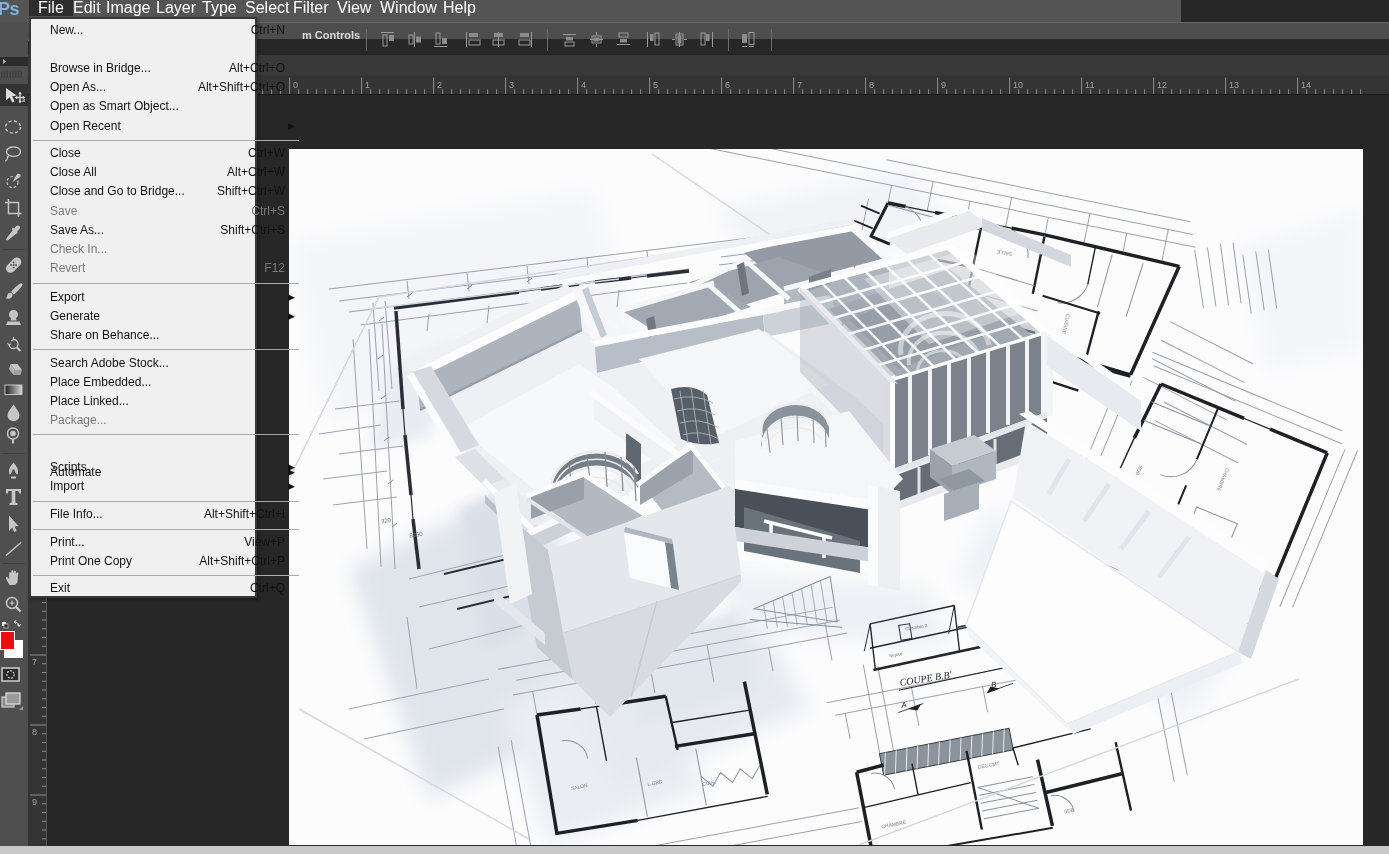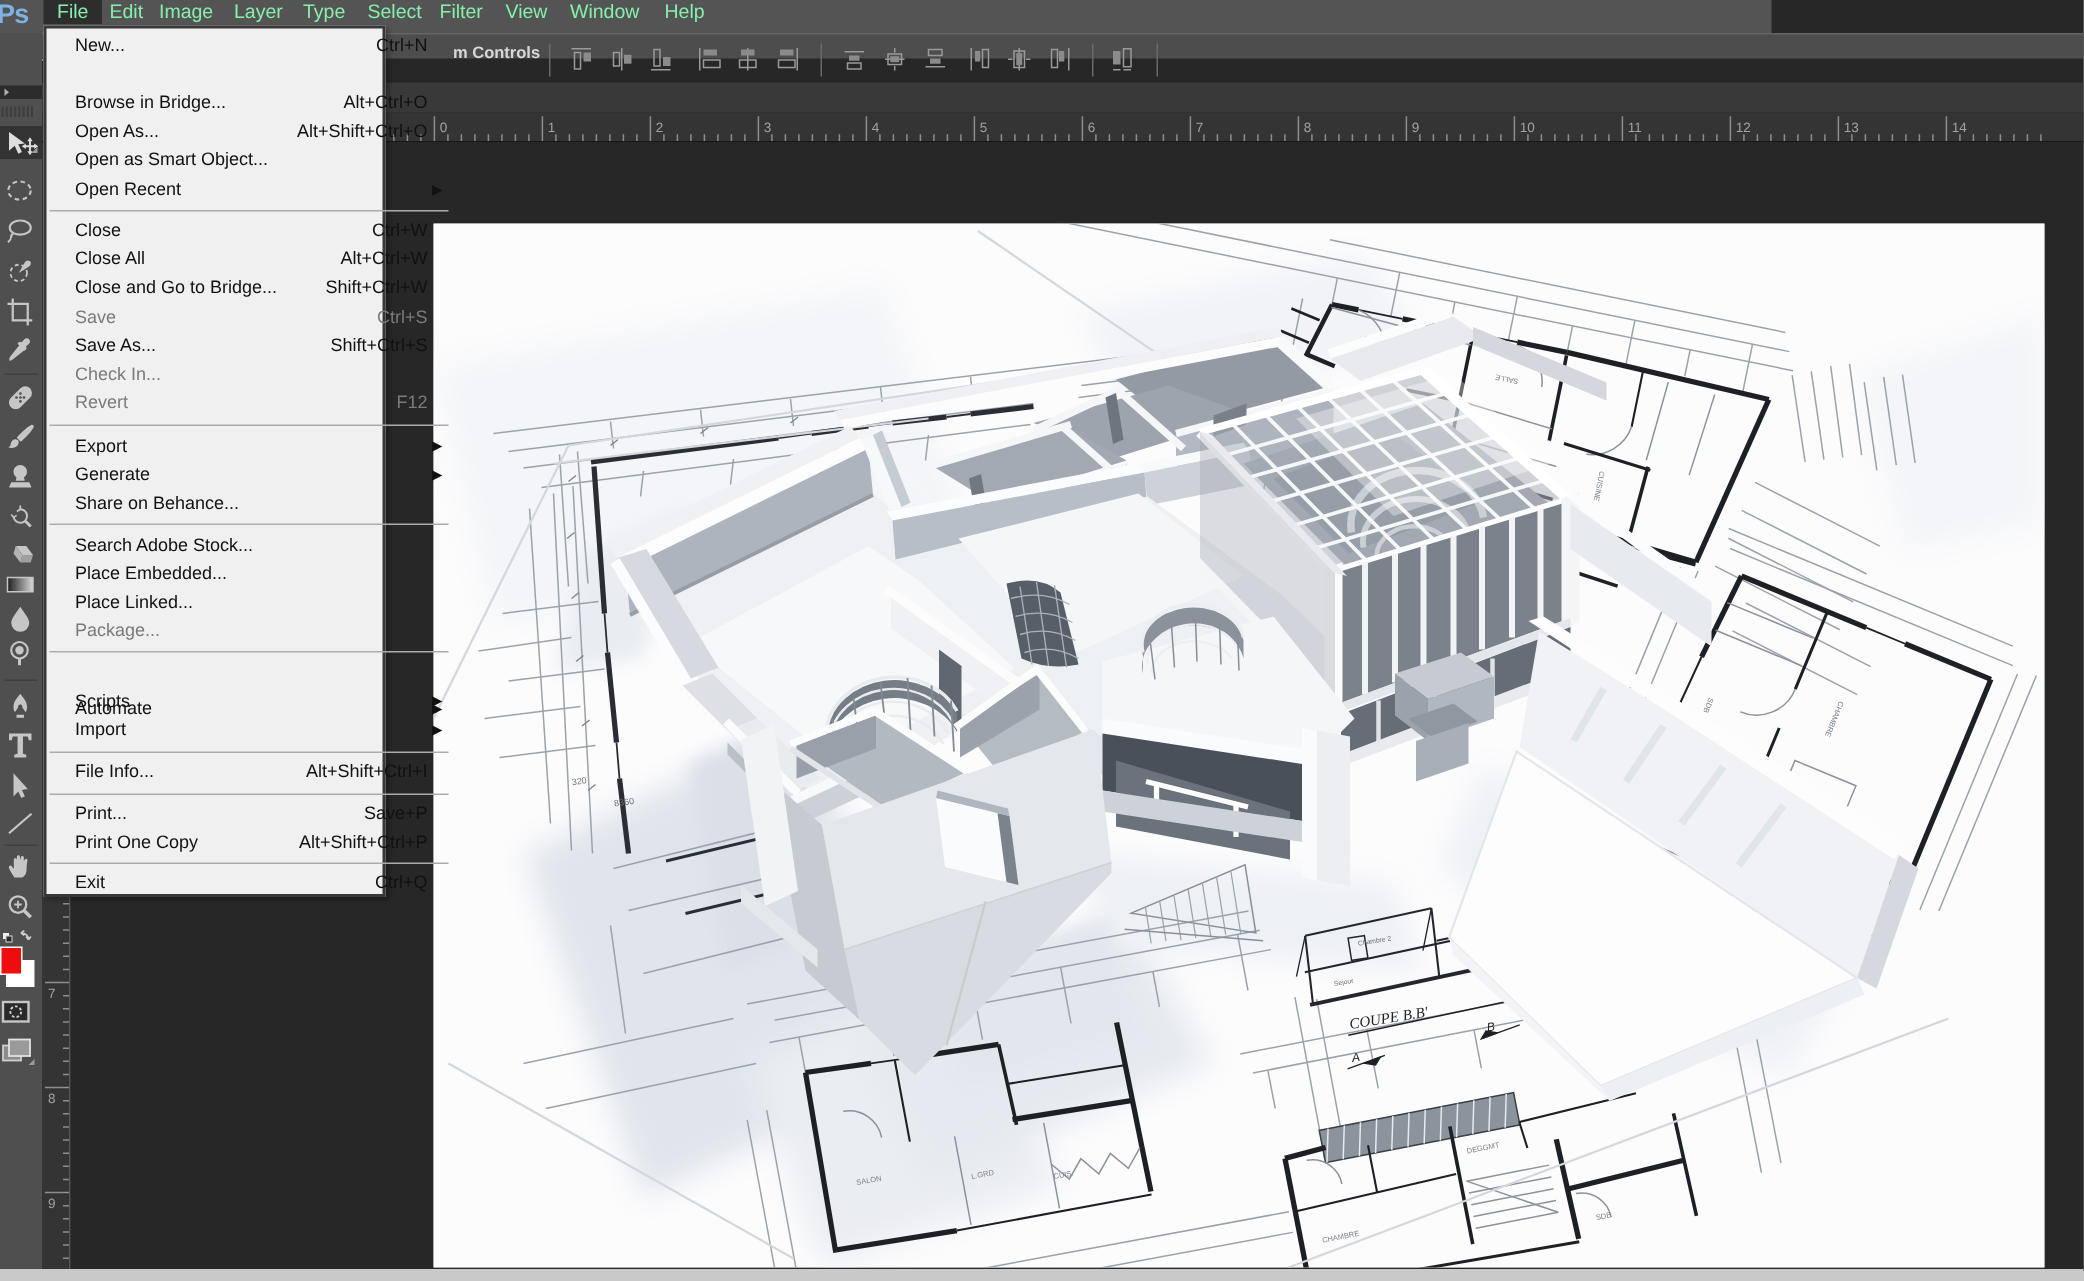--- a/index.html
+++ b/index.html
@@ -3,22 +3,22 @@
 <meta charset="utf-8">
 <style>
   * { margin:0; padding:0; box-sizing:border-box; }
   html,body { width:1389px; height:854px; overflow:hidden; background:#272727;
     font-family:"Liberation Sans", sans-serif; }
   .abs { position:absolute; }
   #page { position:relative; width:1389px; height:854px; }
 
   
   #menubar { left:0; top:0; width:1181px; height:22px; background:#545454; z-index:40; }
-  #menubar .mi { position:absolute; top:0; height:16px; line-height:16px; color:#86efac;
-     font-size:13px; padding:0 9px; }
+  #menubar .mi { position:absolute; top:0; height:16px; line-height:16px; color:#ffffff;
+     font-size:16px; padding:0 9px; }
   #pslogo { position:absolute; left:-2px; top:-1px; color:#7fb2e0; font-weight:bold;
      font-size:18px; letter-spacing:-0.5px; }
   #optbar { left:0; top:22px; width:1389px; height:17px; background:#4d4d4d;
      border-top:1px solid #666; z-index:30; }
   #tabbar { left:0; top:55px; width:1389px; height:20px; background:#393939; z-index:30; }
   #hruler { left:28px; top:75px; width:1361px; height:20px; background:#343434; z-index:30; }
   #vruler { left:28px; top:95px; width:19px; height:751px; background:#343434; z-index:29; }
   #toolbar { left:0; top:22px; width:28px; height:824px; background:#4f4f4f; z-index:35; }
   #canvas { left:47px; top:95px; width:1342px; height:751px; background:#272727; z-index:1; }
   #statusbar { left:0; top:846px; width:1389px; height:8px; background:#c9c9c9; z-index:50; }
@@ -1182,21 +1182,21 @@
         <span class="sub">▶</span>
       </div>
     <div class="sep" style="top:481.5px;"></div>
     <div class="row" style="top:486px;">
         <span class="lbl">File Info...</span>
         <span class="sc">Alt+Shift+Ctrl+I</span>
       </div>
     <div class="sep" style="top:509.5px;"></div>
     <div class="row" style="top:513.5px;">
         <span class="lbl">Print...</span>
-        <span class="sc">Save+P</span>
+        <span class="sc">View+P</span>
       </div>
     <div class="row" style="top:532.5px;">
         <span class="lbl">Print One Copy</span>
         <span class="sc">Alt+Shift+Ctrl+P</span>
       </div>
     <div class="sep" style="top:555.5px;"></div>
     <div class="row" style="top:559.5px;">
         <span class="lbl">Exit</span>
         <span class="sc">Ctrl+Q</span>
       </div>

